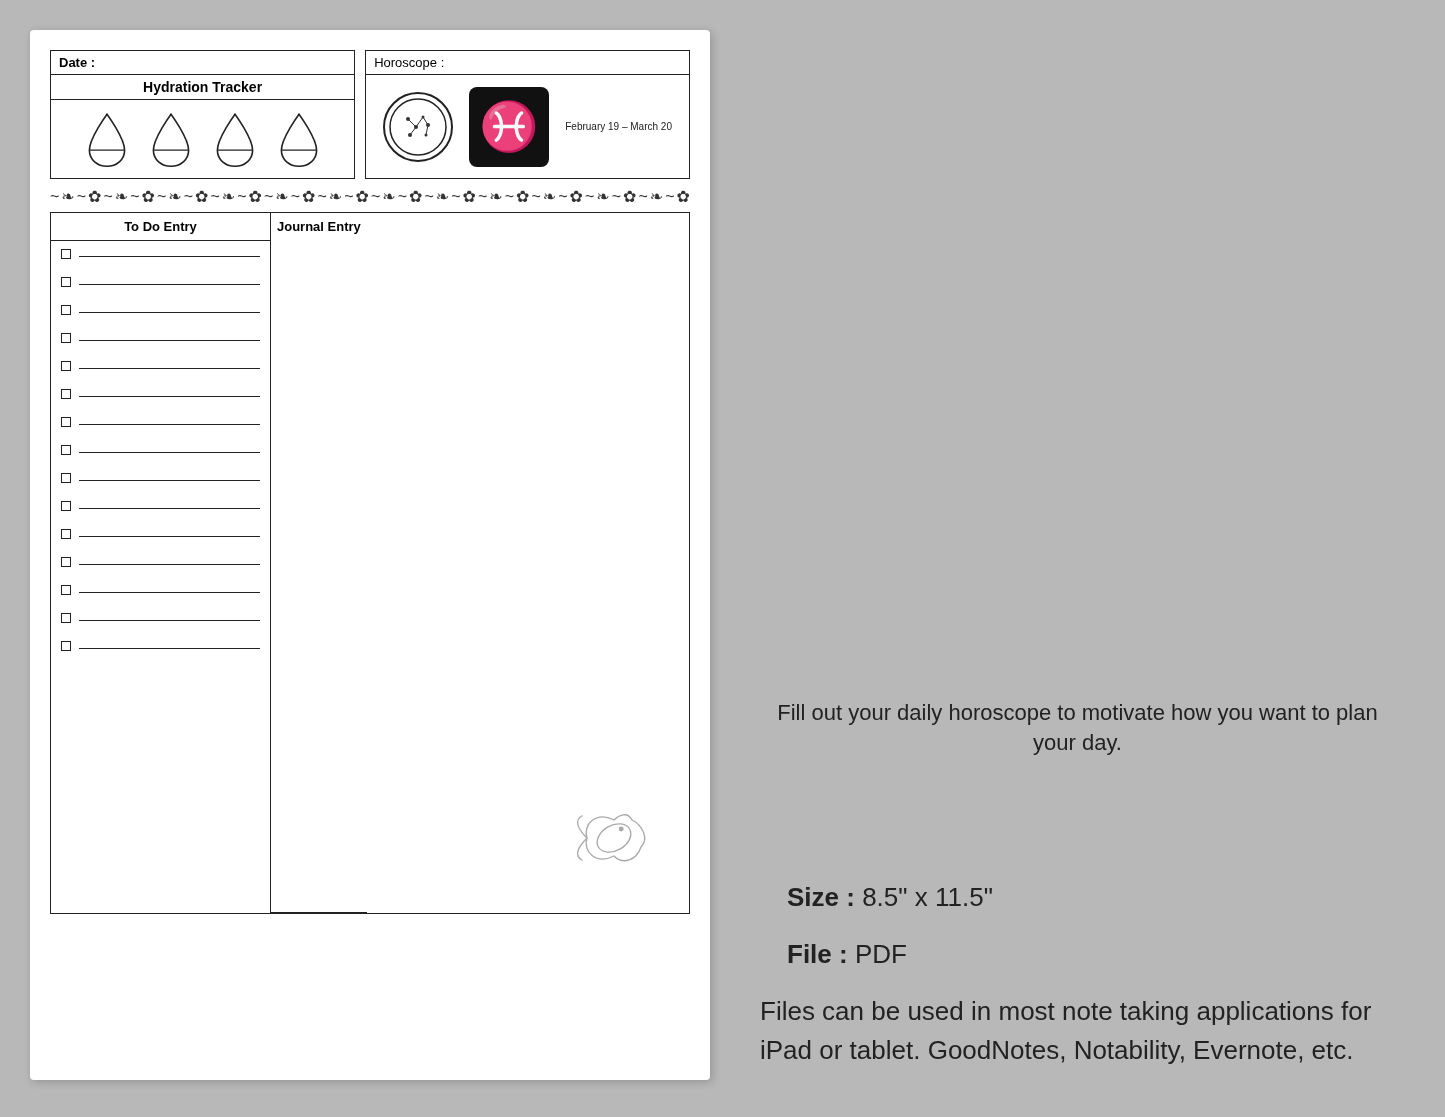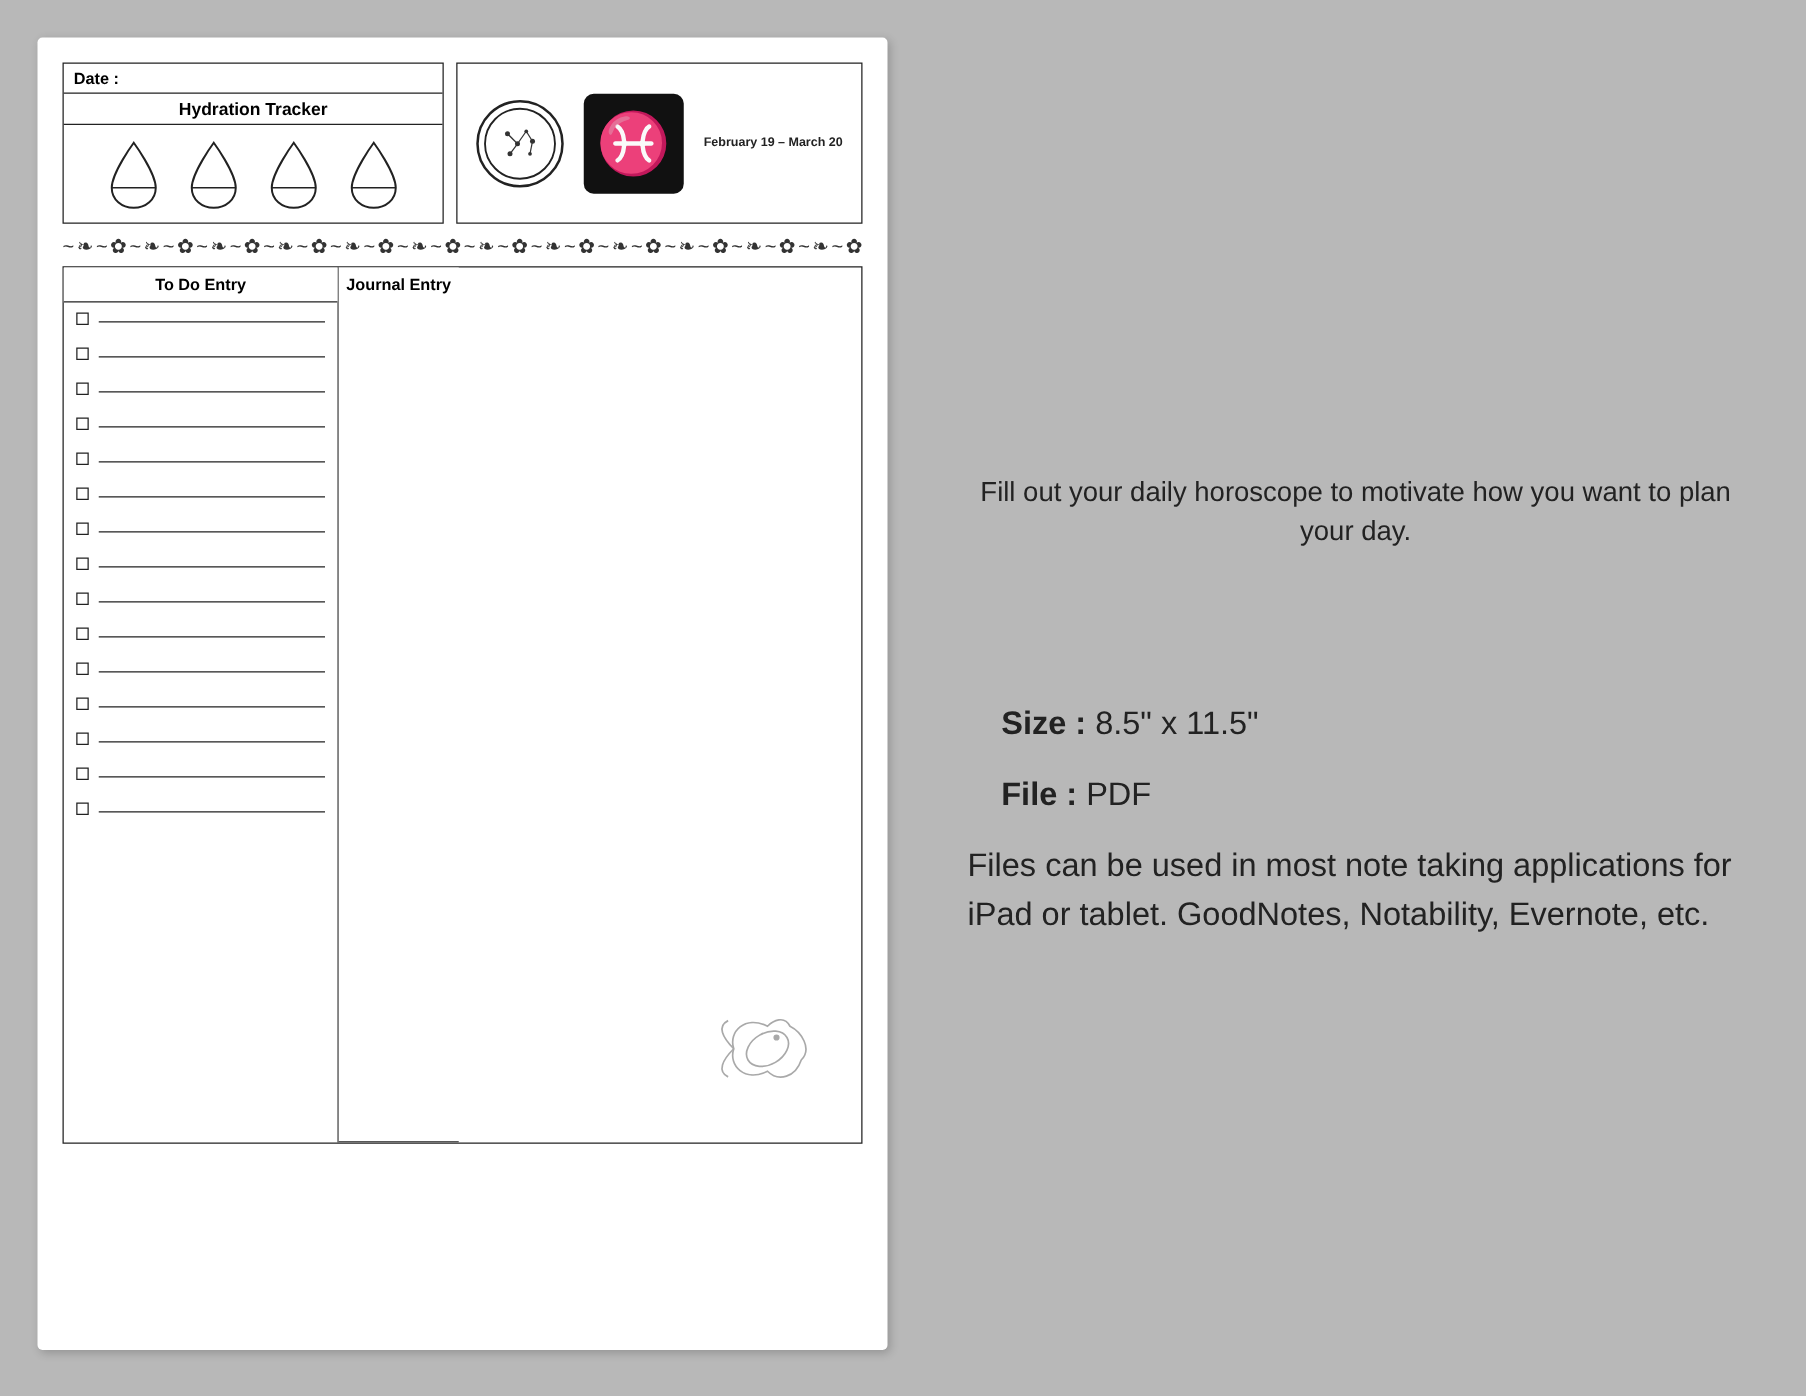--- a/index.html
+++ b/index.html
@@ -9,22 +9,22 @@
       width: 1445px;
       min-height: 1117px;
       display: flex;
       align-items: flex-start;
       padding: 30px;
     }
 
     .main-container {
       display: flex;
       width: 100%;
-      gap: 44px;
-      align-items: center;
+      gap: 30px;
+      align-items: flex-end;
     }
 
     
     .paper {
       background: #fff;
       border-radius: 4px;
       padding: 20px;
       width: 680px;
       min-height: 1050px;
       flex-shrink: 0;
@@ -119,21 +119,20 @@
       display: flex;
       align-items: center;
       justify-content: center;
       border-radius: 8px;
     }
 
     .pisces-text-block {
       font-size: 10px;
       color: #222;
       text-align: center;
-      font-weight: bold;
     }
 
     
     .vine-divider {
       text-align: center;
       font-size: 16px;
       margin: 6px 0;
       color: #333;
       letter-spacing: 2px;
       overflow: hidden;
@@ -289,20 +288,21 @@
           </svg>
 
           <svg class="water-drop" viewBox="0 0 60 72" xmlns="http://www.w3.org/2000/svg">
             <path d="M30 5 C30 5, 8 35, 8 50 C8 62, 18 70, 30 70 C42 70, 52 62, 52 50 C52 35, 30 5, 30 5Z" fill="none" stroke="#222" stroke-width="2"></path>
             <line x1="8" y1="50" x2="52" y2="50" stroke="#222" stroke-width="1.5"></line>
           </svg>
         </div>
       </div>
 
       <div class="horoscope-box">
+        <div class="horoscope-header">Horoscope :</div>
         <div class="horoscope-content">
 
           <div class="constellation-circle">
             <svg width="60" height="60" viewBox="0 0 60 60" xmlns="http://www.w3.org/2000/svg">
               <circle cx="30" cy="30" r="28" fill="#fff" stroke="#222" stroke-width="1.5"></circle>
 
               <circle cx="20" cy="22" r="2" fill="#333"></circle>
               <circle cx="28" cy="30" r="2" fill="#333"></circle>
               <circle cx="22" cy="38" r="2" fill="#333"></circle>
               <circle cx="35" cy="20" r="1.5" fill="#333"></circle>

